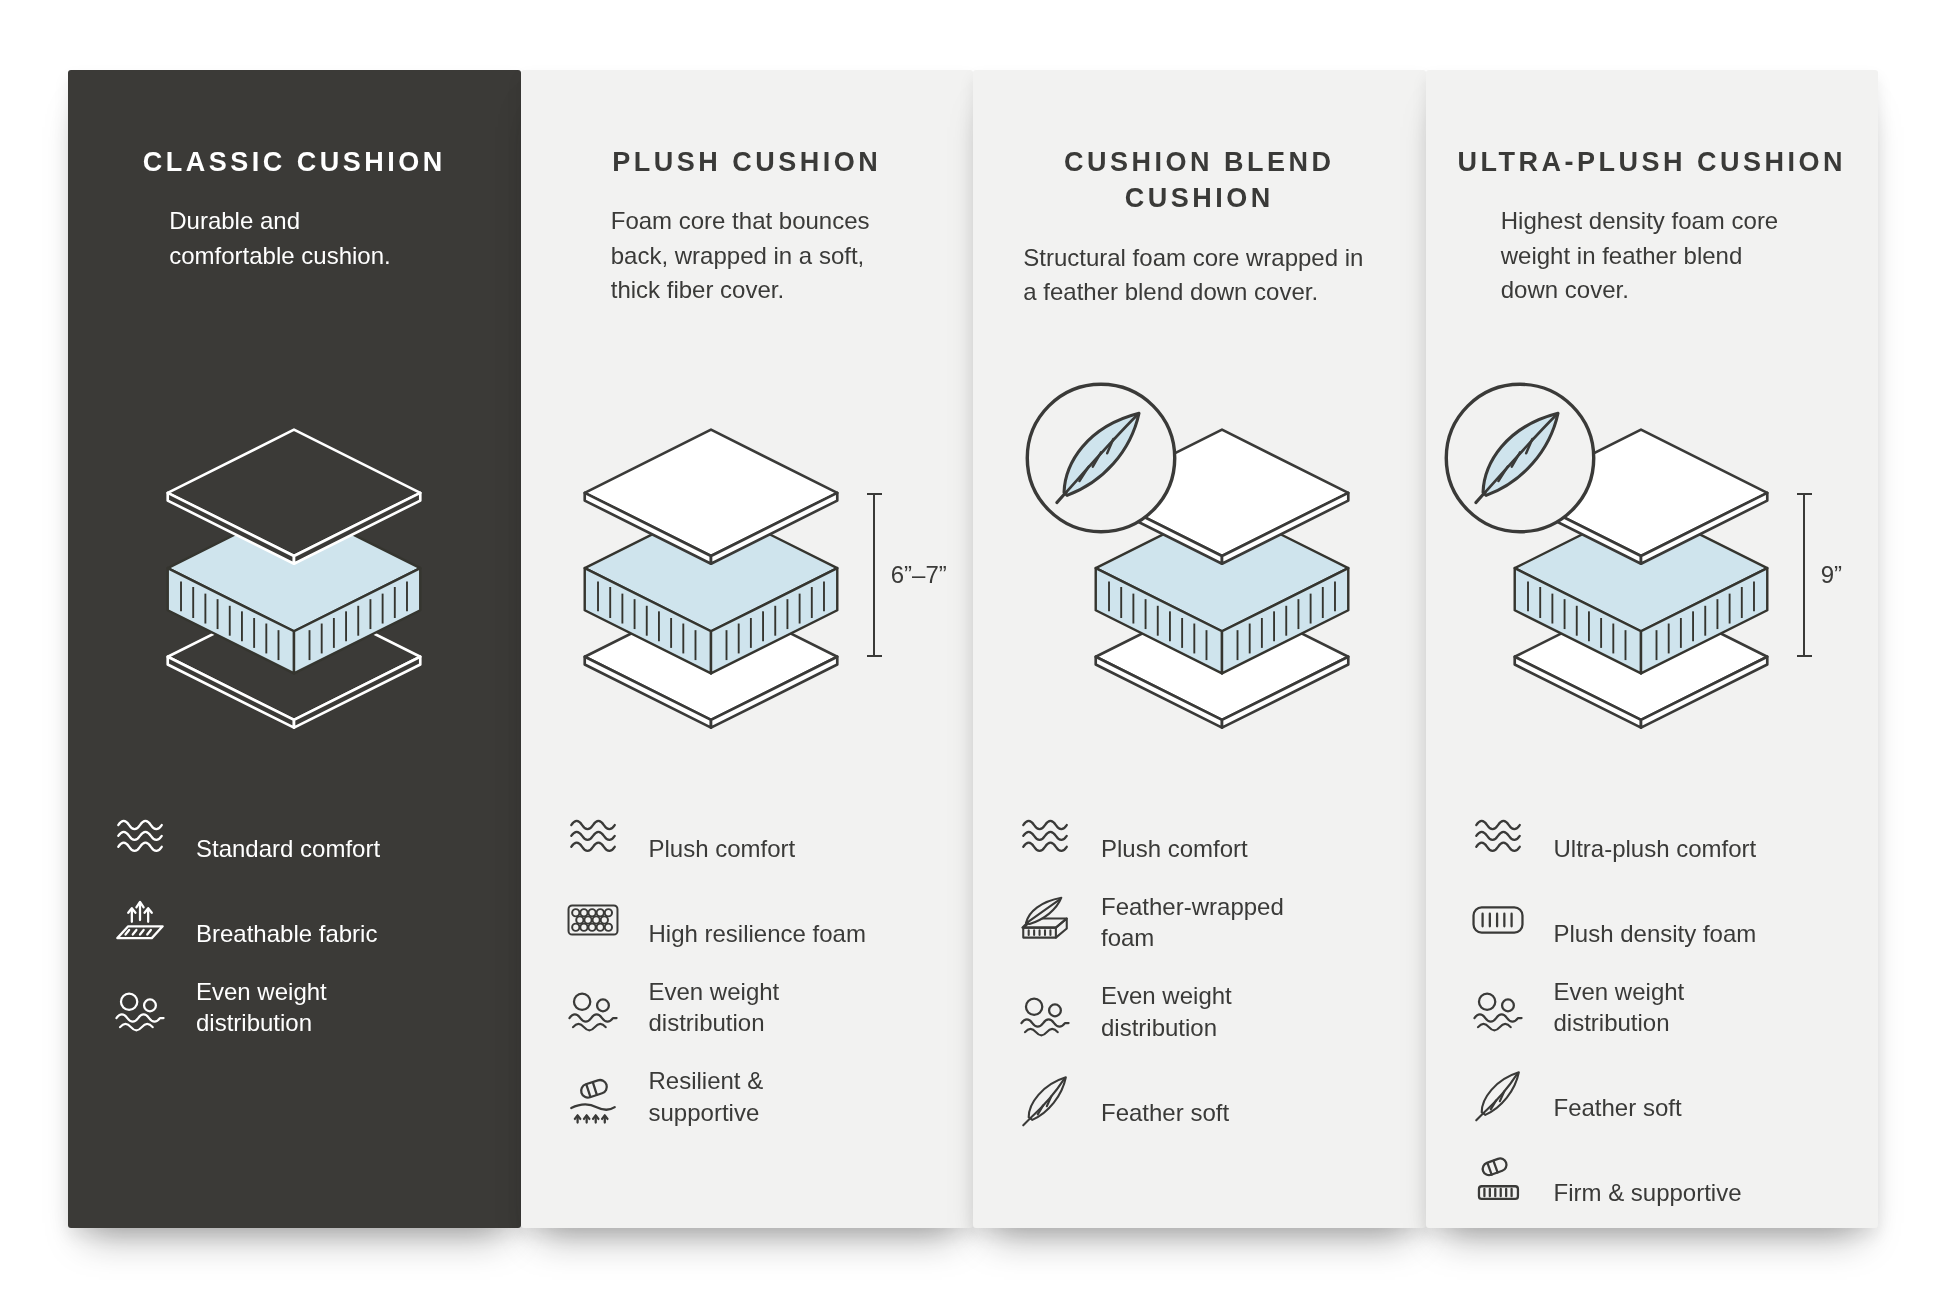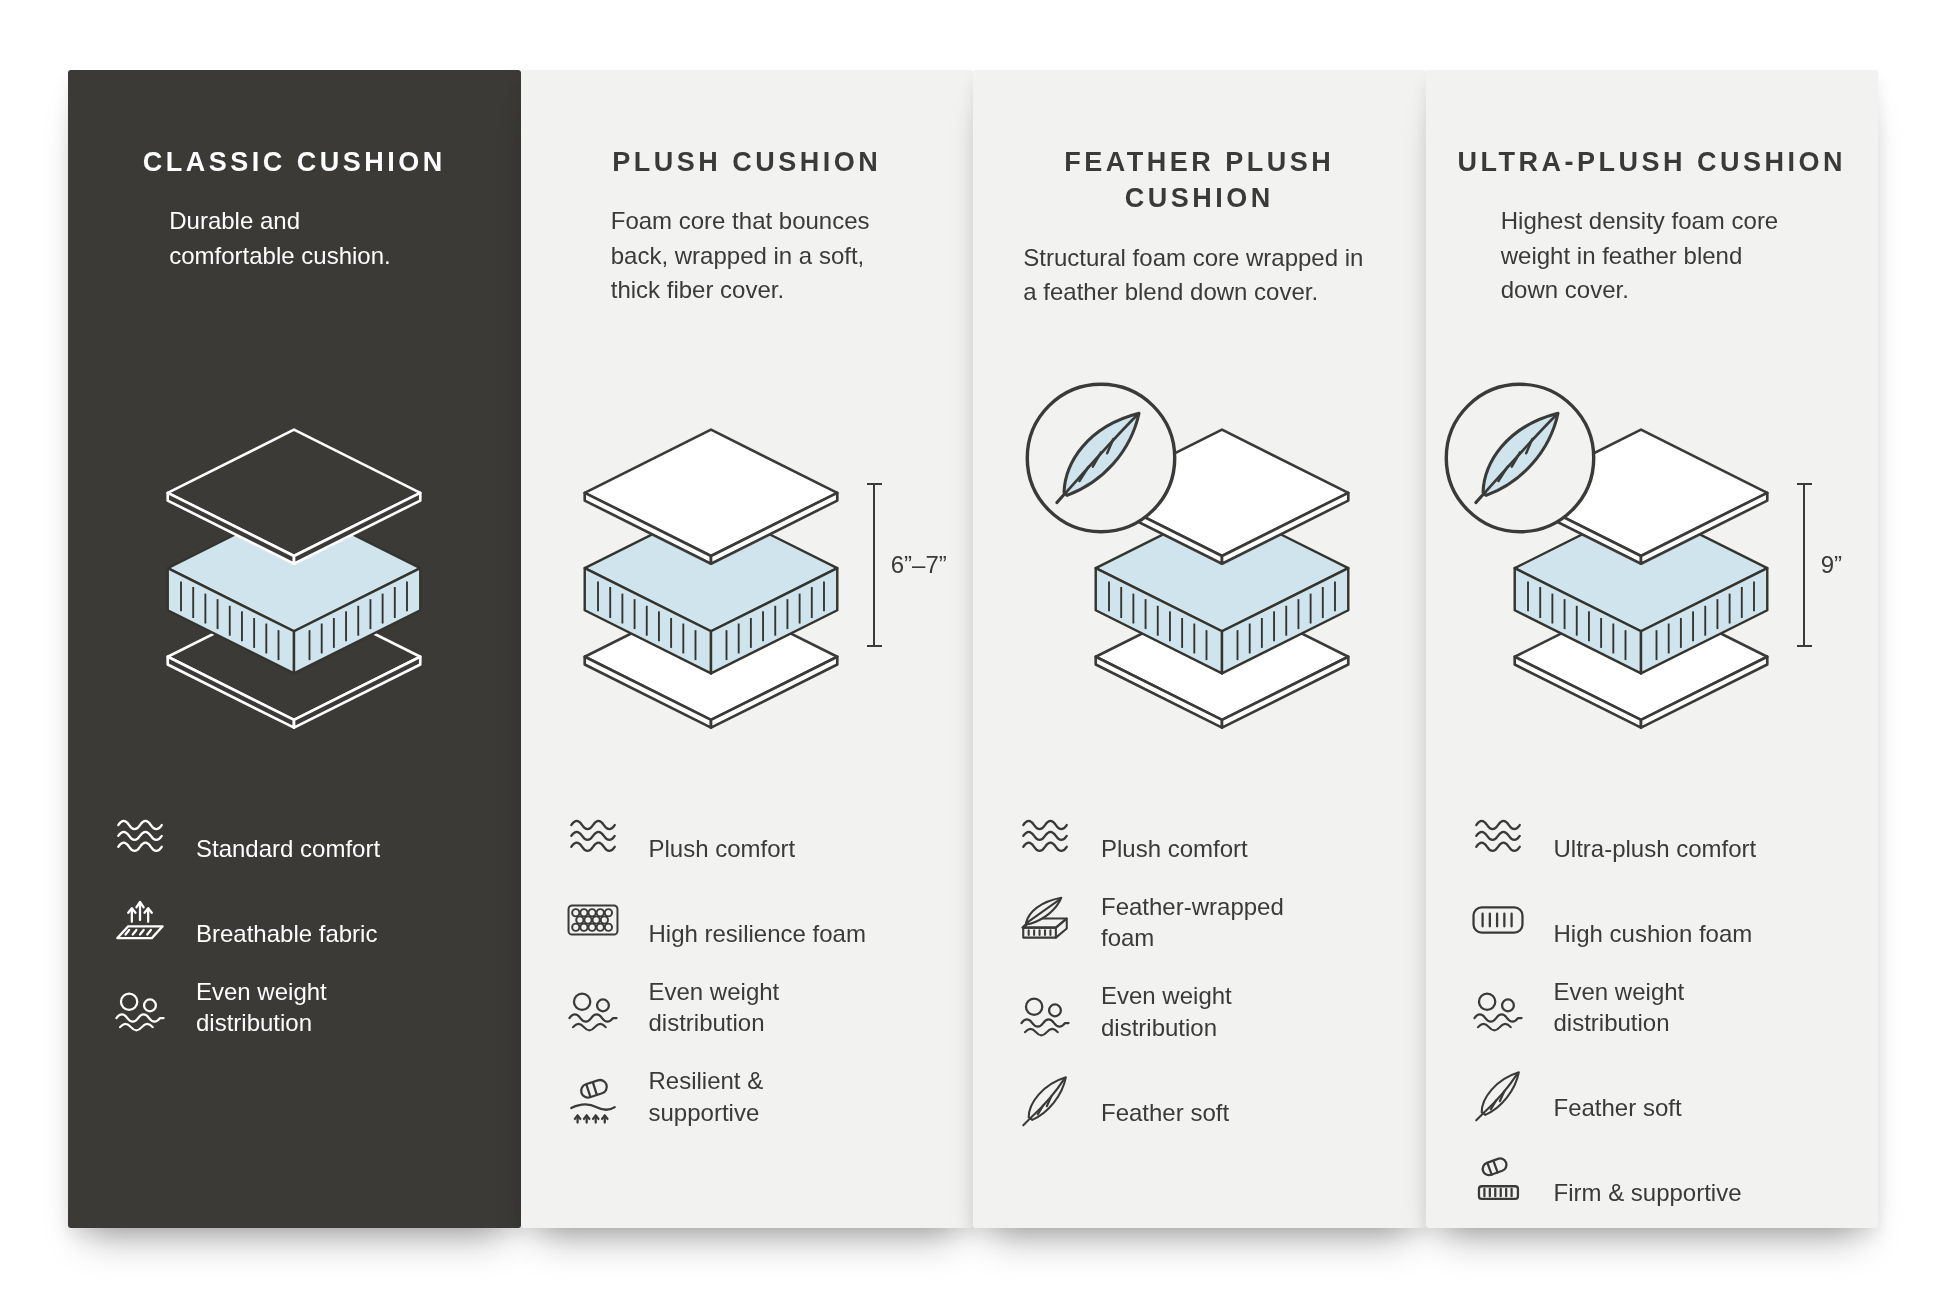--- a/index.html
+++ b/index.html
@@ -80,21 +80,21 @@
     height: 158px;
     left: -56px;
     top: -44px;
     --feather-fill: var(--foam-blue, #cfe4ed);
   }
 
   .measure {
     position: absolute;
     left: 100%;
     margin-left: 12px;
-    top: 60px;
+    top: 70px;
     height: 164px;
     display: flex;
     align-items: center;
     gap: 9px;
   }
   .measure-line {
     width: 15px;
     height: 100%;
     border-top: 2px solid currentColor;
     border-bottom: 2px solid currentColor;
@@ -366,21 +366,21 @@
               <use href="#icon-press-hand"></use>
             </svg>
           </span>
         <span class="f-label">Resilient &amp; supportive</span>
       </li>
     </ul>
   </section>
 
   <section class="panel panel--light panel--feather">
     <div class="panel-header">
-      <h2 class="panel-title">FEATHER PLUSH CUSHION</h2>
+      <h2 class="panel-title">CUSHION BLEND CUSHION</h2>
       <p class="panel-desc desc--w352">Structural foam core wrapped in a feather blend down cover.</p>
     </div>
     <div class="diagram">
       <div class="diagram-inner">
         <svg class="cushion" viewBox="0 0 260 278">
             <use href="#sym-cushion"></use>
           </svg>
         <svg class="badge" viewBox="0 0 120 120">
           <circle cx="60" cy="60" r="56" style="fill:var(--panel-fill,#f2f2f1);stroke:var(--ink,#3a3a38);stroke-width:2.6"></circle>
           <use href="#sym-feather" x="21" y="19" width="78" height="78"></use>
@@ -451,21 +451,21 @@
             </svg>
           </span>
         <span class="f-label">Ultra-plush comfort</span>
       </li>
       <li class="feature">
         <span class="f-icon">
             <svg viewBox="0 0 64 64">
               <use href="#icon-density"></use>
             </svg>
           </span>
-        <span class="f-label">High cushion foam</span>
+        <span class="f-label">Plush density foam</span>
       </li>
       <li class="feature">
         <span class="f-icon">
             <svg viewBox="0 0 64 64">
               <use href="#icon-weight"></use>
             </svg>
           </span>
         <span class="f-label">Even weight distribution</span>
       </li>
       <li class="feature">

